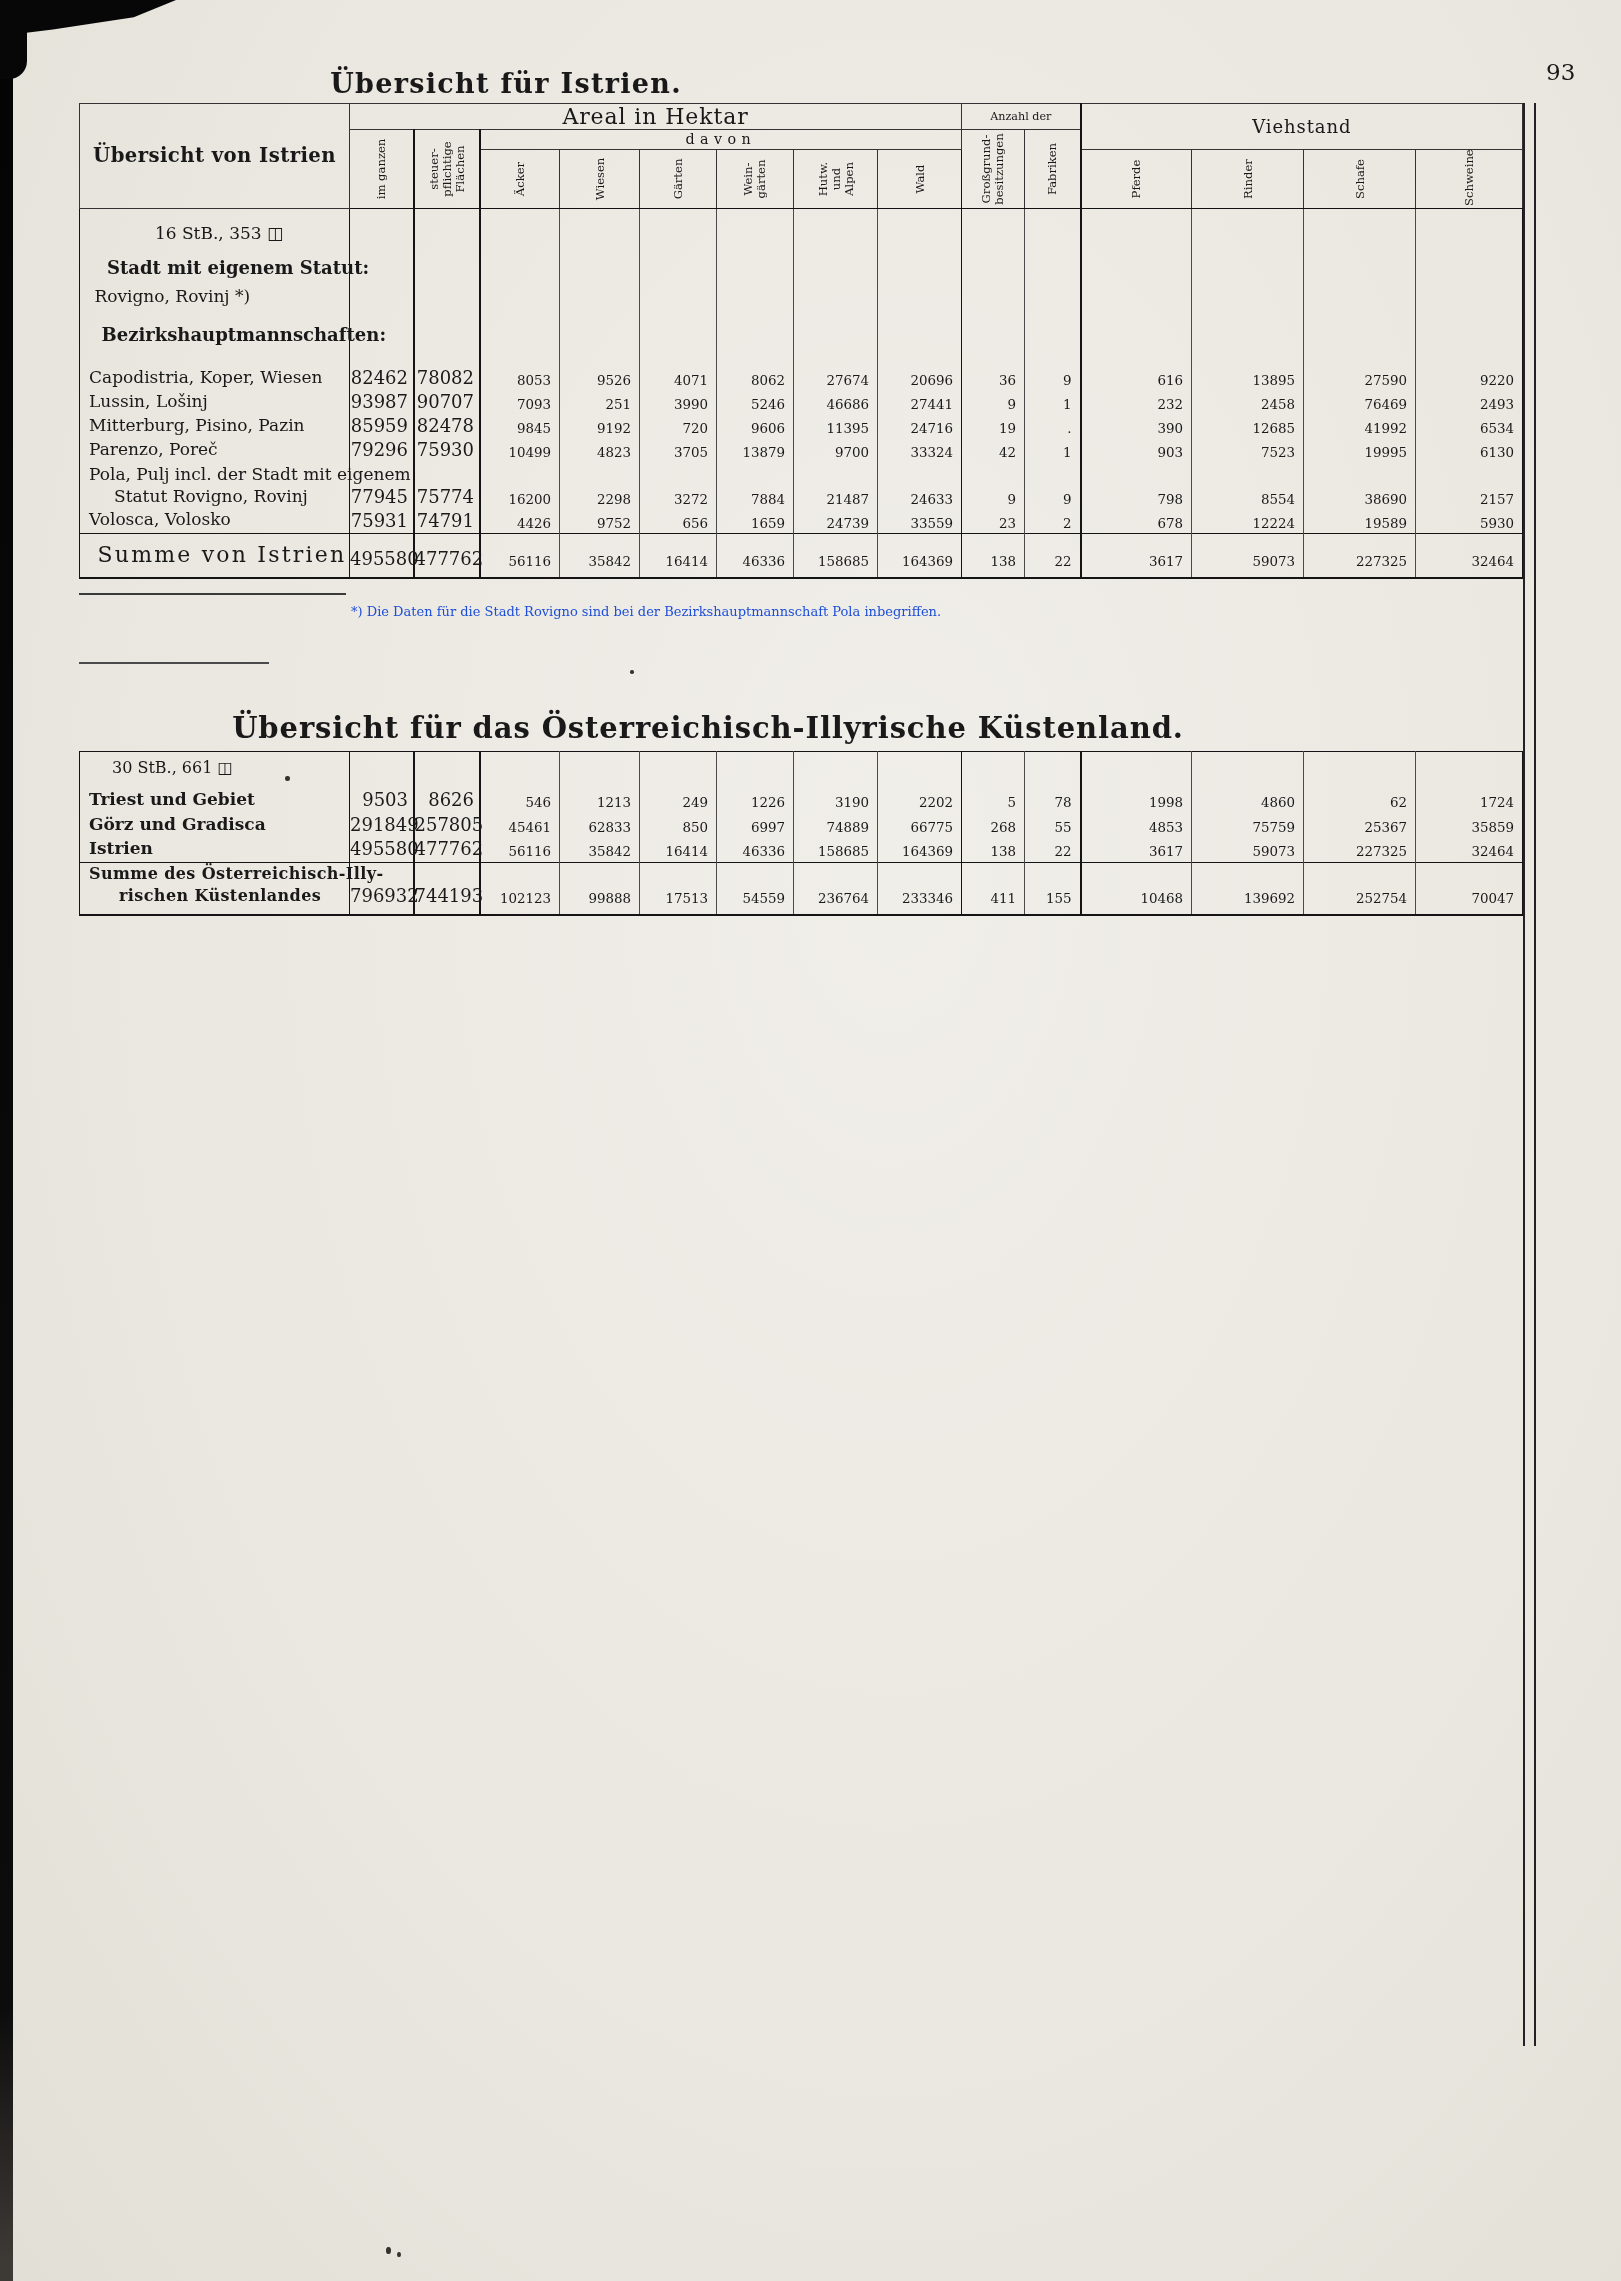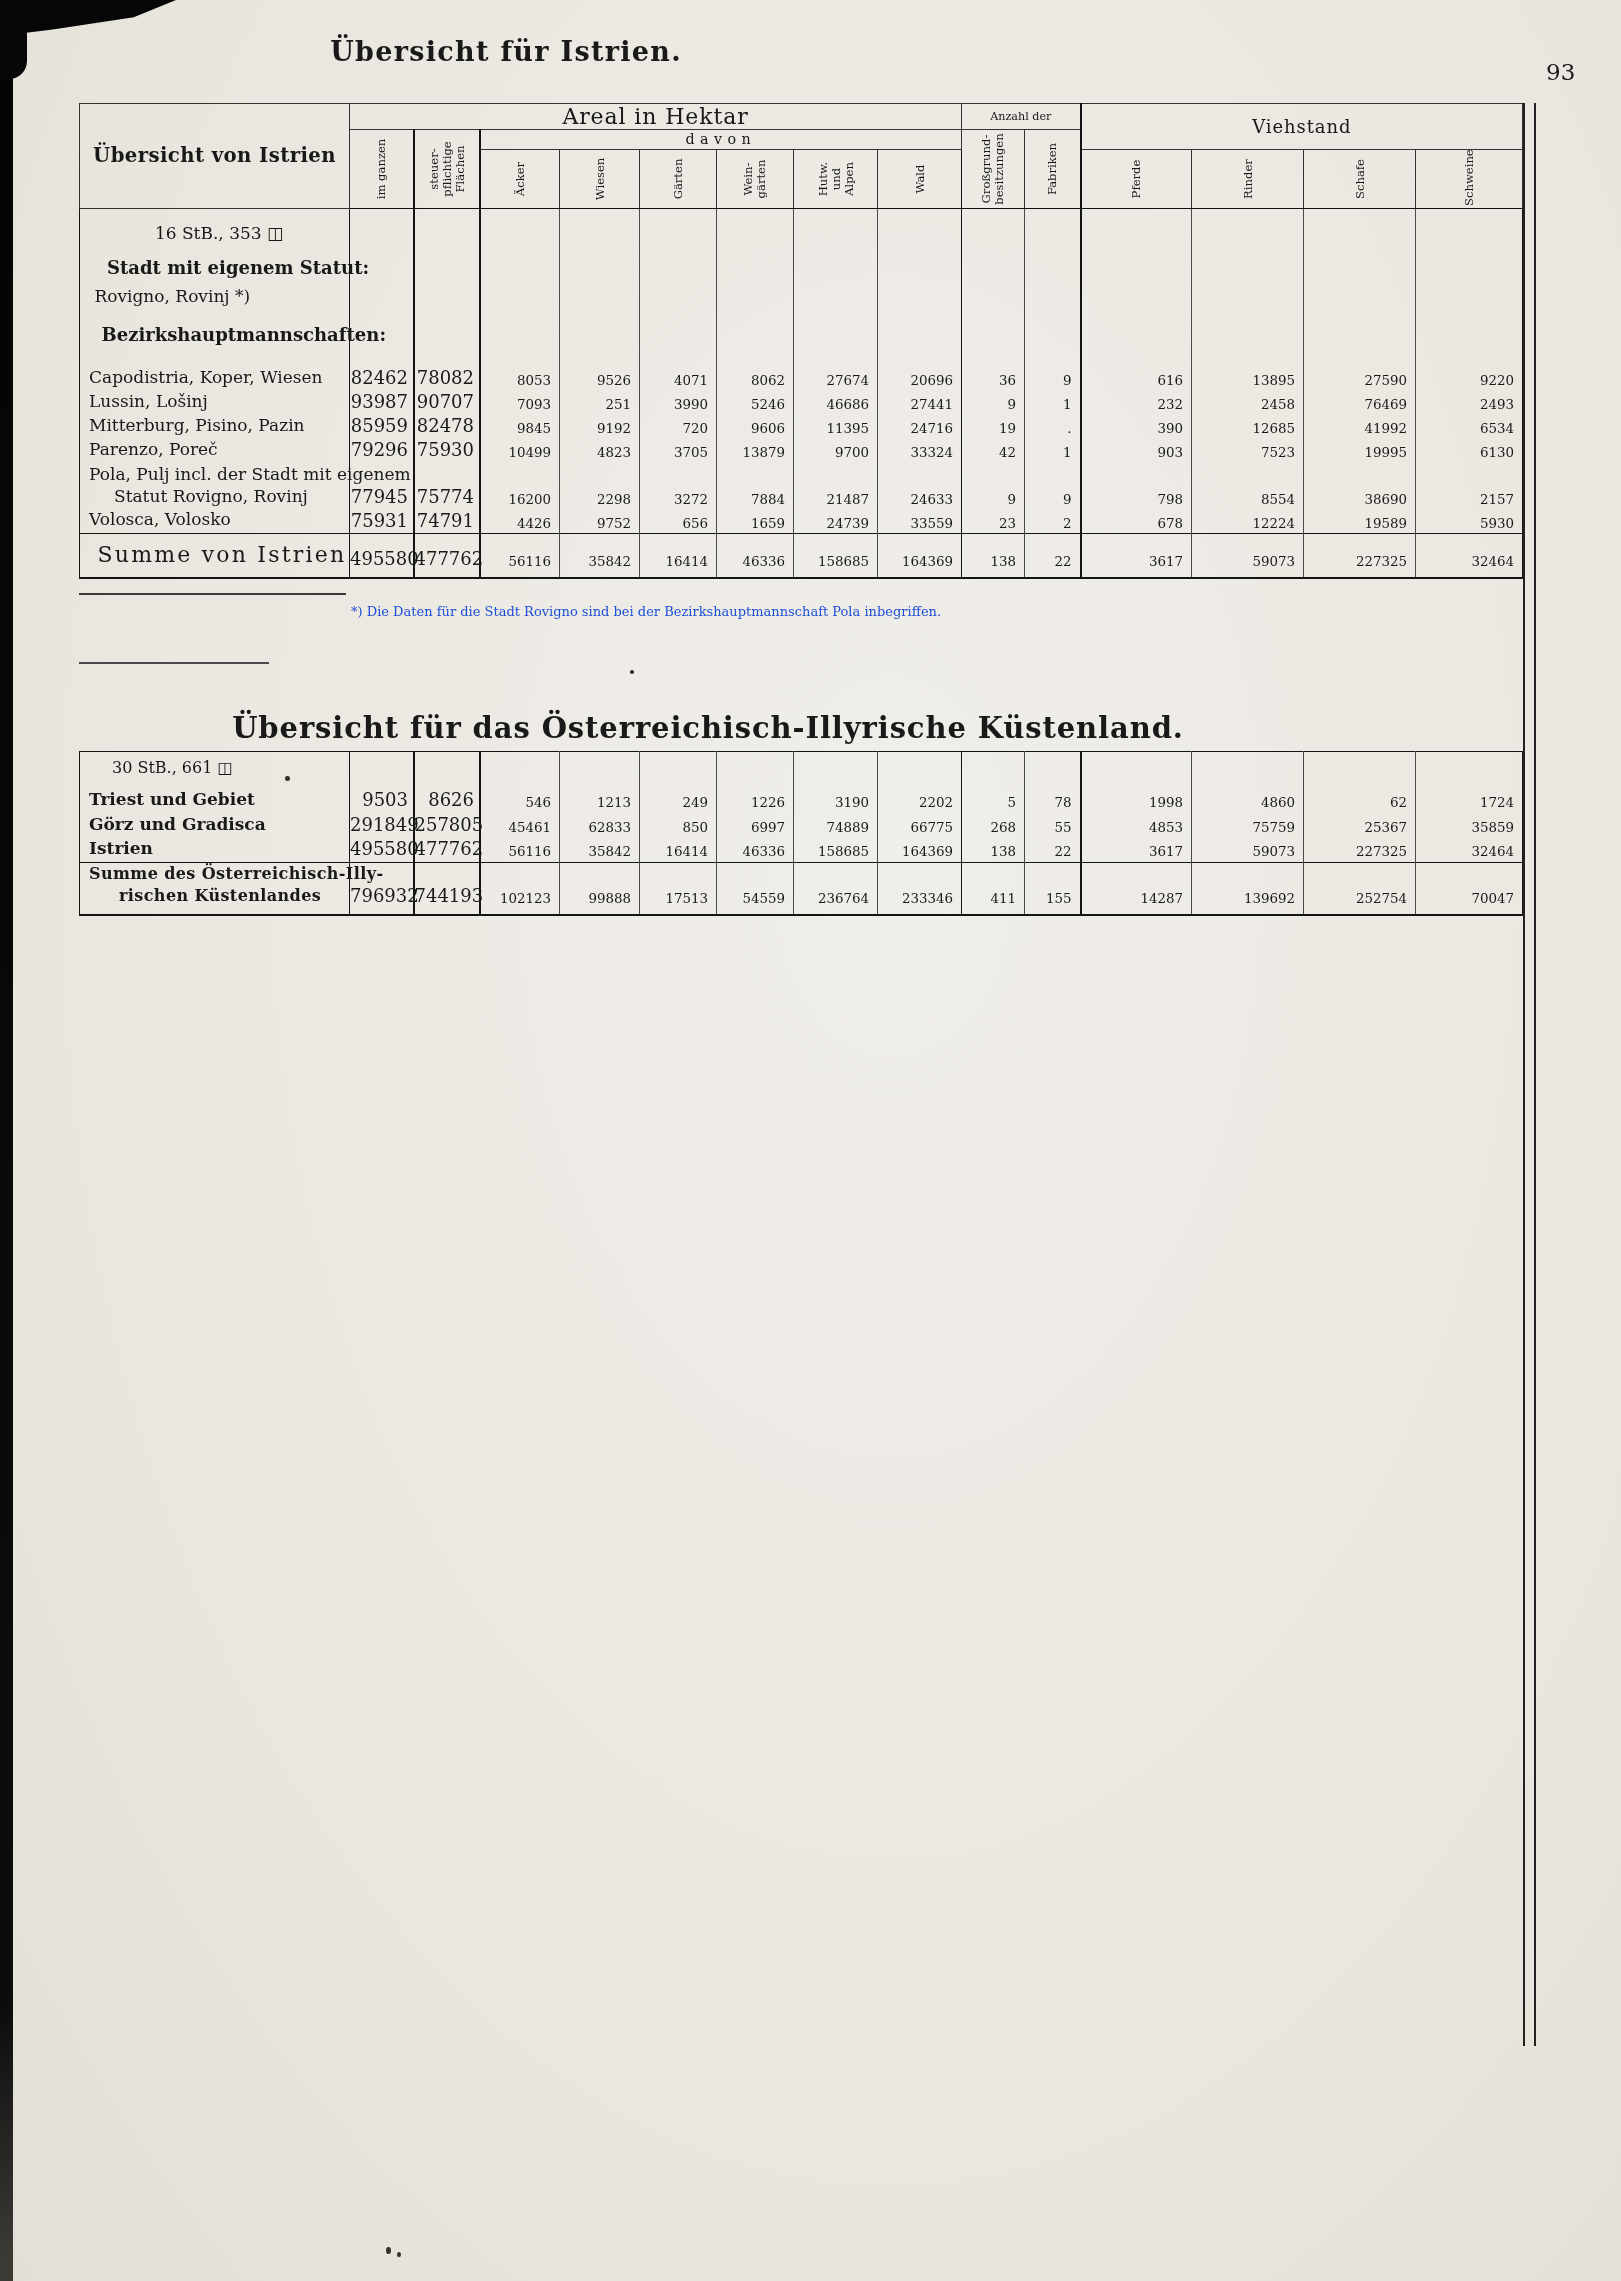--- a/index.html
+++ b/index.html
@@ -8,21 +8,21 @@
     background:radial-gradient(ellipse at 55% 38%, #f0eee9 0%, #eae7e0 62%, #e2dfd6 100%);
     font-family:"DejaVu Serif","Liberation Serif",serif;color:#191919;
   }
   .abs{position:absolute;}
   
   .scanbar{left:0;top:0;width:13.4px;height:2281px;background:linear-gradient(180deg,#040404 0%,#0c0c0c 88%,#3c3a35 99%);}
   .scanblob{left:0;top:0;width:176px;height:36px;background:#070707;clip-path:polygon(0 0,100% 0,76% 48%,30% 82%,0 100%);}
   .scanblob2{left:0;top:23px;width:27px;height:56px;background:#070707;border-radius:0 0 18px 0;}
   .speck{background:#35322c;border-radius:50%;}
   
-  .title1{left:506px;top:36px;transform:translateX(-50%);font-size:27px;font-weight:bold;letter-spacing:1.3px;white-space:nowrap;}
+  .title1{left:506px;top:68px;transform:translateX(-50%);font-size:27px;font-weight:bold;letter-spacing:1.3px;white-space:nowrap;}
   .title2{left:708px;top:691px;transform:translateX(-50%);font-size:29px;font-weight:bold;letter-spacing:0.9px;white-space:nowrap;margin-top:20px;}
   .pagenum{left:1546px;top:59px;font-size:23px;}
   .footnote{left:351px;top:604px;font-size:13px;color:#1d4ed8;}
   .frule1{left:79px;top:593px;width:267px;height:1.8px;background:#3a3a3a;}
   .frule2{left:79px;top:662px;width:190px;height:1.8px;background:#4a4a4a;}
   .vframe1{left:1523px;top:103px;width:1.8px;height:1943px;background:#222;}
   .vframe2{left:1534px;top:103px;width:1.8px;height:1943px;background:#222;}
   
   table{border-collapse:collapse;table-layout:fixed;width:1444px;background:transparent;}
   #t1{position:absolute;left:79px;top:103px;}
@@ -452,20 +452,20 @@
         <td class="big bl2">796932</td>
         <td class="big bldbl">744193</td>
         <td class="sm bldbl">102123</td>
         <td class="sm">99888</td>
         <td class="sm">17513</td>
         <td class="sm">54559</td>
         <td class="sm">236764</td>
         <td class="sm">233346</td>
         <td class="sm bl2">411</td>
         <td class="sm">155</td>
-        <td class="sm bldbl">14287</td>
+        <td class="sm bldbl">10468</td>
         <td class="sm">139692</td>
         <td class="sm">252754</td>
         <td class="sm">70047</td>
       </tr>
     </tbody>
 </table>
 
 
 </body></html>

